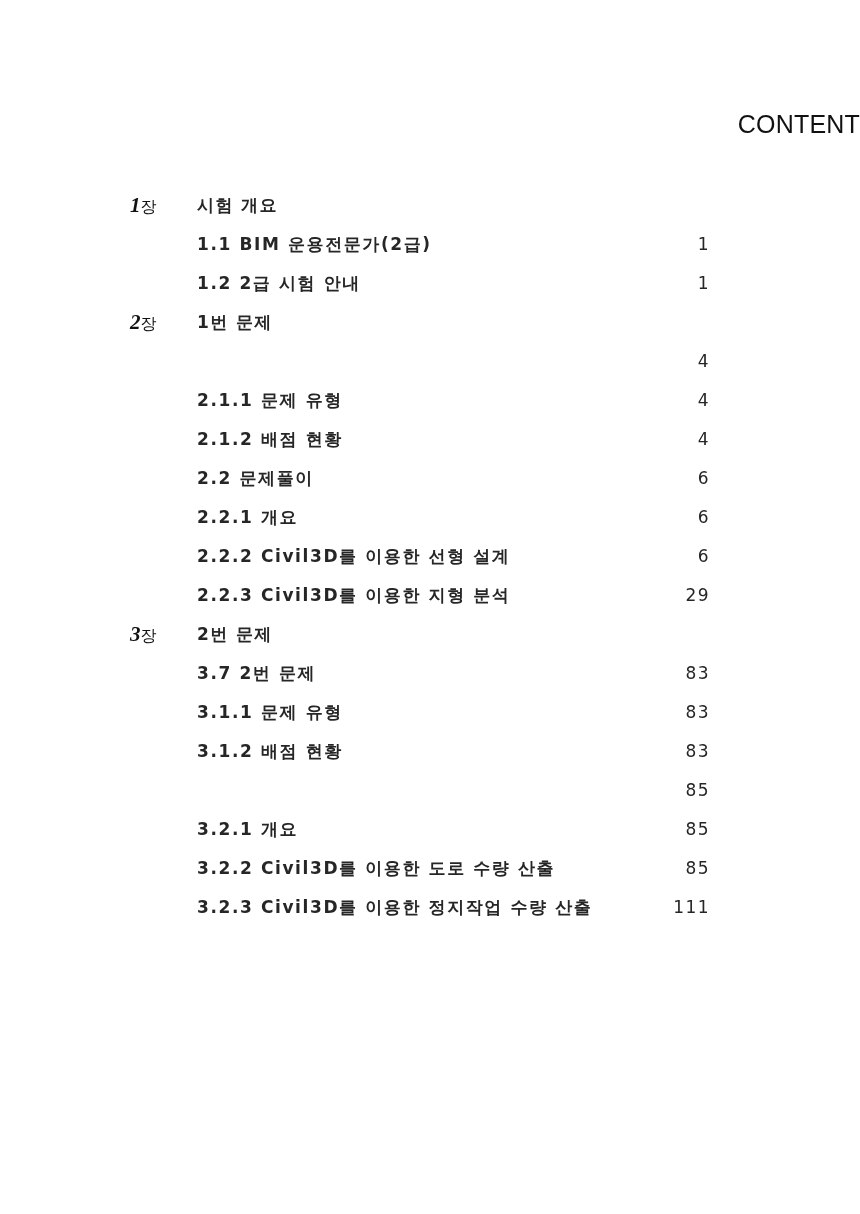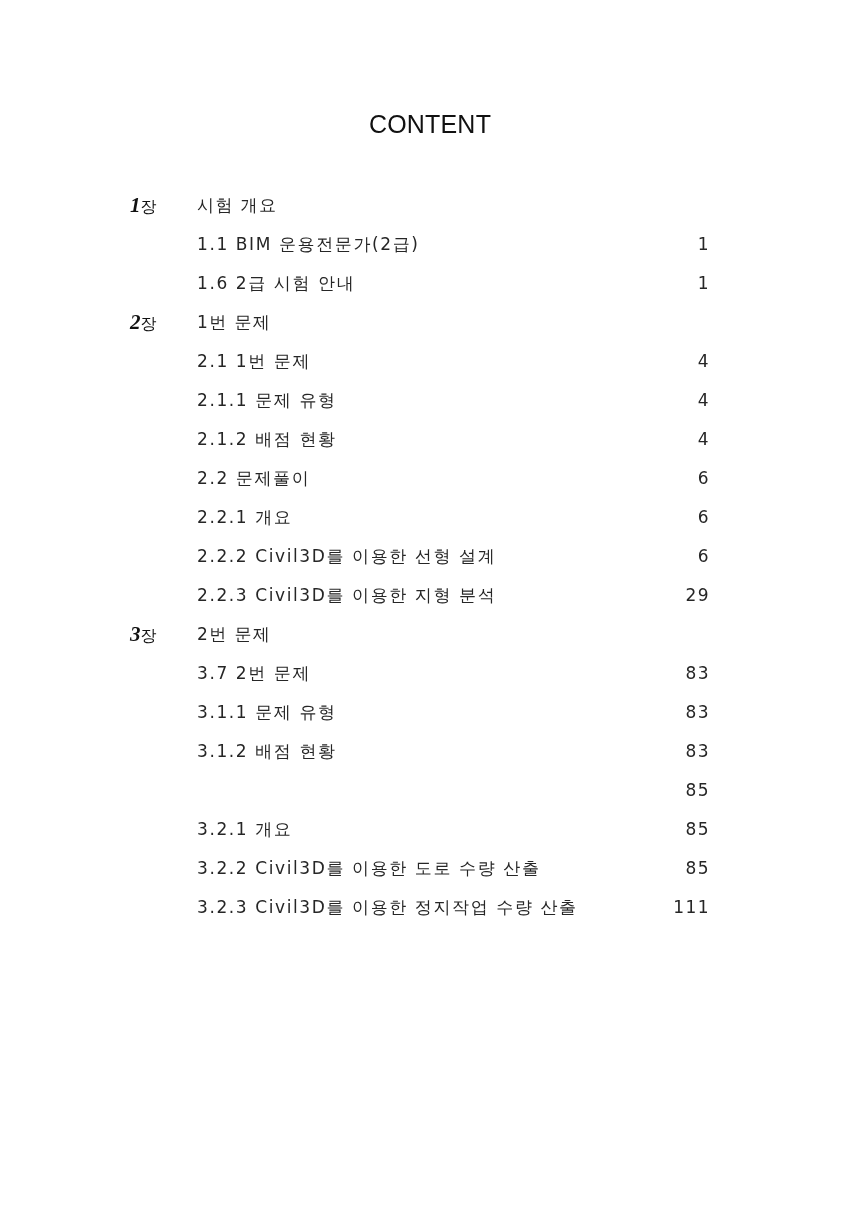--- a/index.html
+++ b/index.html
@@ -21,21 +21,21 @@
     inset: 0;
     background: #ffffff;
   }
 
   
   .doc-title {
     position: absolute;
     top: 112px;
     left: 0;
     width: 860px;
-    text-align: center;
+    text-align: right;
     font-family: "Liberation Sans", "DejaVu Sans", sans-serif;
     font-size: 25px;
     font-weight: 400;
     letter-spacing: 0.2px;
     color: #111111;
     line-height: 1;
   }
 
   
   .toc {
@@ -78,21 +78,21 @@
 
   
   .entry-label {
     position: absolute;
     left: 197px;
     top: 0;
     height: 39px;
     line-height: 39px;
     font-family: "DejaVu Sans", "Liberation Sans", sans-serif;
     font-size: 17px;
-    font-weight: 400;
+    font-weight: 700;
     letter-spacing: 1.6px;
     color: #262626;
   }
   .toc-row.level-chapter .entry-label {
     letter-spacing: 1.4px;
   }
 
   
   .entry-page {
     position: absolute;
@@ -120,29 +120,28 @@
 
   <div class="toc-row level-chapter">
         <div class="chap-mark"><span class="chap-num">1</span><span class="chap-suffix">장</span></div>
         <div class="entry-label">시험 개요</div>
       </div>
       <div class="toc-row level-entry">
         <div class="entry-label">1.1  BIM  운용전문가(2급)</div>
         <div class="entry-page">1</div>
       </div>
       <div class="toc-row level-entry">
-        <div class="entry-label">1.6  2급  시험  안내</div>
+        <div class="entry-label">1.2  2급  시험  안내</div>
         <div class="entry-page">1</div>
       </div>
       <div class="toc-row level-chapter">
         <div class="chap-mark"><span class="chap-num">2</span><span class="chap-suffix">장</span></div>
         <div class="entry-label">1번  문제</div>
       </div>
       <div class="toc-row level-entry">
-        <div class="entry-label">2.1  1번  문제</div>
         <div class="entry-page">4</div>
       </div>
       <div class="toc-row level-entry">
         <div class="entry-label">2.1.1  문제  유형</div>
         <div class="entry-page">4</div>
       </div>
       <div class="toc-row level-entry">
         <div class="entry-label">2.1.2  배점  현황</div>
         <div class="entry-page">4</div>
       </div>

